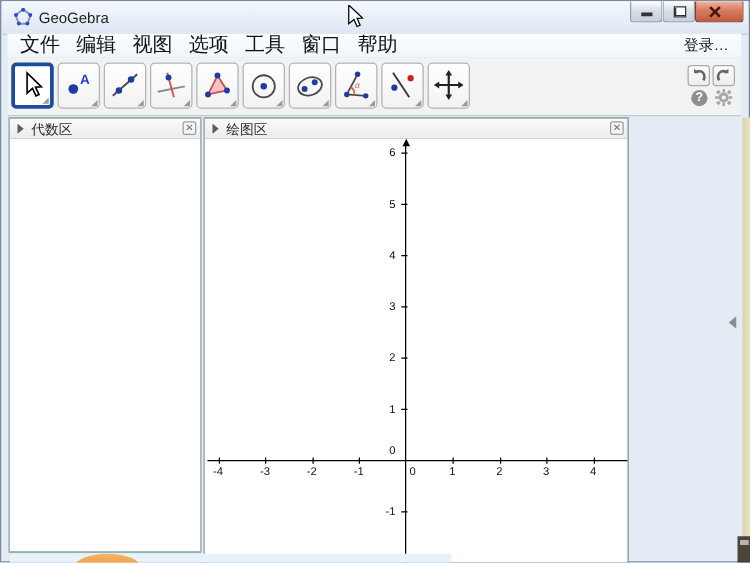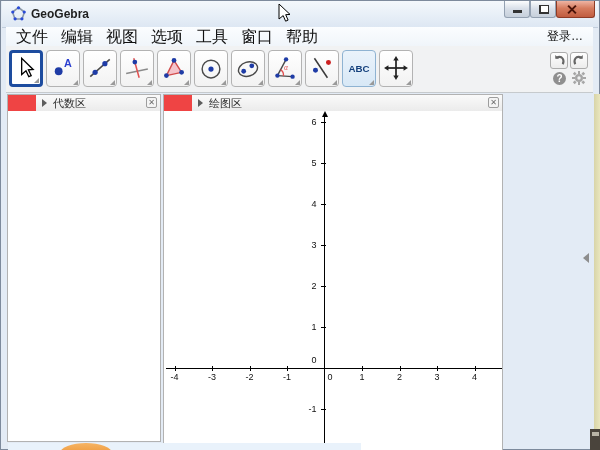--- a/index.html
+++ b/index.html
@@ -1,19 +1,19 @@
 <!DOCTYPE html>
 <html><head>
 <meta charset="utf-8">
 <style>
   html,body{margin:0;padding:0;}
   body{width:600px;height:450px;overflow:hidden;font-family:"Liberation Sans","DejaVu Sans",sans-serif;background:#c9d4e2;position:relative;}
   #window{position:absolute;left:0;top:0;width:600px;height:450px;background:#e3ebf5;border:1px solid #7d8a9c;box-sizing:border-box;}
   
-  .titlebar{position:absolute;left:1px;right:1px;top:0;height:26px;background:linear-gradient(#f4f8fc,#dde7f3);border-bottom:1px solid #c2cedd;font-weight:bold;}
+  .titlebar{position:absolute;left:1px;right:1px;top:0;height:26px;background:linear-gradient(#f4f8fc,#dde7f3);border-bottom:1px solid #c2cedd;}
   .app-icon{position:absolute;left:9px;top:5px;width:15px;height:15px;}
   .title-text{position:absolute;left:29px;top:6px;font-size:12px;color:#1e1e1e;}
   .winbtn{position:absolute;top:0;height:17px;box-sizing:border-box;border:1px solid #93a0b1;border-top:none;border-radius:0 0 3px 3px;background:linear-gradient(#fcfdfe,#d7dee8 50%,#c7d0dc);}
   .btn-min{left:503px;width:26px;}
   .btn-max{left:529px;width:26px;}
   .btn-close{left:555px;width:39px;background:linear-gradient(#efb4a3,#d67c5f 45%,#c05c40);border-color:#8e3b26;}
   .glyph-min{position:absolute;left:8px;top:9px;width:9px;height:3px;background:#333;}
   .glyph-max{position:absolute;left:8px;top:4px;width:8px;height:7px;border:1px solid #333;background:#fff;box-shadow:2px -2px 0 -1px #333 inset;}
   .glyph-x1,.glyph-x2{position:absolute;left:14px;top:3px;width:2px;height:11px;background:#4a1309;}
   .glyph-x1{transform:rotate(45deg);} .glyph-x2{transform:rotate(-45deg);}
@@ -27,21 +27,21 @@
   .tools{position:absolute;left:3px;top:4px;display:flex;gap:3px;}
   .tool{width:34px;height:37px;box-sizing:border-box;background:linear-gradient(#ffffff,#f2f2f2);border:1px solid #b3b3b3;border-radius:4px;position:relative;cursor:pointer;}
   .tool svg{display:block;margin:4px auto 0;}
   .tool.selected{border:3px solid #1d4c9f;background:#fff;}
   .tool.selected svg{margin-top:2px;}
   .tool.tinted{background:linear-gradient(#eaf3fb,#d8e8f6);border-color:#8fb3d2;}
   .dd{position:absolute;right:1px;bottom:1px;width:0;height:0;border-left:5px solid transparent;border-bottom:5px solid #9a9a9a;}
   .minibtn{position:absolute;width:18px;height:17px;box-sizing:border-box;border:1px solid #ababab;border-radius:3px;background:linear-gradient(#fff,#ececec);cursor:pointer;}
   .roundicon{position:absolute;cursor:pointer;}
   
-  .panel{position:absolute;background:#ef4444;border:1px solid #b2b2b2;box-sizing:border-box;padding-left:28px;}
+  .panel{position:absolute;background:#0f766e;border:1px solid #b2b2b2;box-sizing:border-box;}
   .panel-header{height:16px;background:linear-gradient(#fafafa,#ebebeb);border-bottom:1px solid #c8c8c8;position:relative;}
   .ph-tri{position:absolute;left:6px;top:4px;width:0;height:0;border-top:4px solid transparent;border-bottom:4px solid transparent;border-left:5px solid #5d5d5d;}
   .ph-title{position:absolute;left:17px;top:1px;font-size:11px;color:#2c2c2c;}
   .ph-close{position:absolute;right:3px;top:2px;width:11px;height:11px;box-sizing:border-box;border:1px solid #9d9d9d;border-radius:2px;background:#f4f4f4;color:#6b6b6b;font-size:8px;line-height:9px;text-align:center;cursor:pointer;}
   #algebra{left:6px;top:93px;width:154px;height:348px;}
   #graphicsPanel{left:162px;top:93px;width:340px;height:357px;border-bottom:none;}
   #canvas{position:absolute;left:0;top:16px;right:0;bottom:0;overflow:hidden;background:#fff;}
   .axis{position:absolute;background:#000;}
   .xtick{position:absolute;width:1px;height:5px;background:#000;}
   .ytick{position:absolute;width:5px;height:1px;background:#000;}
@@ -163,26 +163,20 @@
             <circle cx="5" cy="19" r="2" fill="#1f3ca6"></circle>
             <circle cx="19" cy="20" r="2" fill="#1f3ca6"></circle>
         </svg>
           <span class="dd"></span>
       </div>
       <div class="tool">
         <svg width="26" height="26" viewBox="0 0 24 24">
           <line x1="5" y1="3" x2="17" y2="21" stroke="#3a3a3a" stroke-width="1.4"></line>
           <circle cx="6" cy="14" r="2.3" fill="#1f3ca6"></circle>
             <circle cx="18" cy="7" r="2.3" fill="#cc2020"></circle>
-        </svg>
-          <span class="dd"></span>
-      </div>
-      <div class="tool tinted">
-        <svg width="26" height="26" viewBox="0 0 24 24">
-          <text x="12" y="16" text-anchor="middle" font-size="9" font-weight="bold" fill="#14407c" font-family="Liberation Sans,sans-serif">ABC</text>
         </svg>
           <span class="dd"></span>
       </div>
       <div class="tool">
         <svg width="26" height="26" viewBox="0 0 24 24">
           <line x1="12" y1="4" x2="12" y2="20" stroke="#222" stroke-width="1.6"></line>
           <line x1="4" y1="12" x2="20" y2="12" stroke="#222" stroke-width="1.6"></line>
           <polygon points="12,1 9.5,5 14.5,5" fill="#222"></polygon>
             <polygon points="12,23 9.5,19 14.5,19" fill="#222"></polygon>
           <polygon points="1,12 5,9.5 5,14.5" fill="#222"></polygon>

